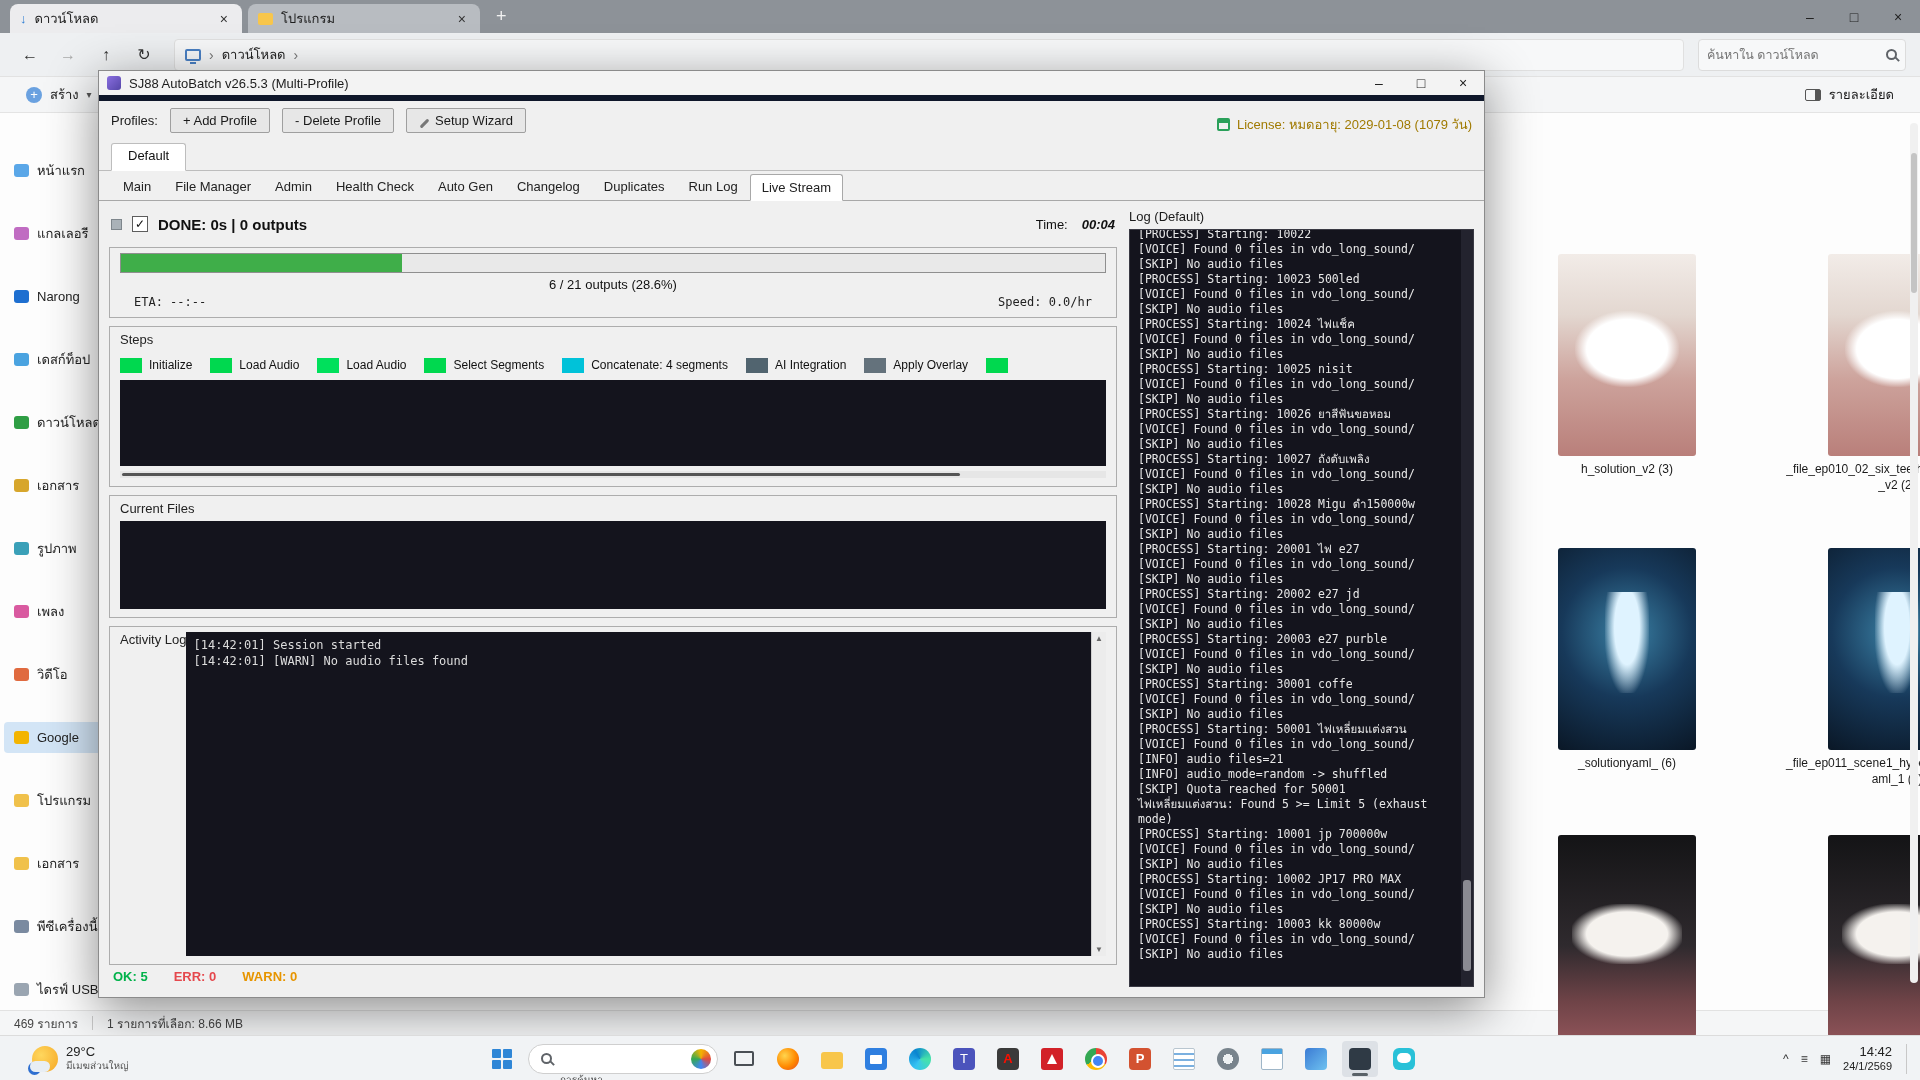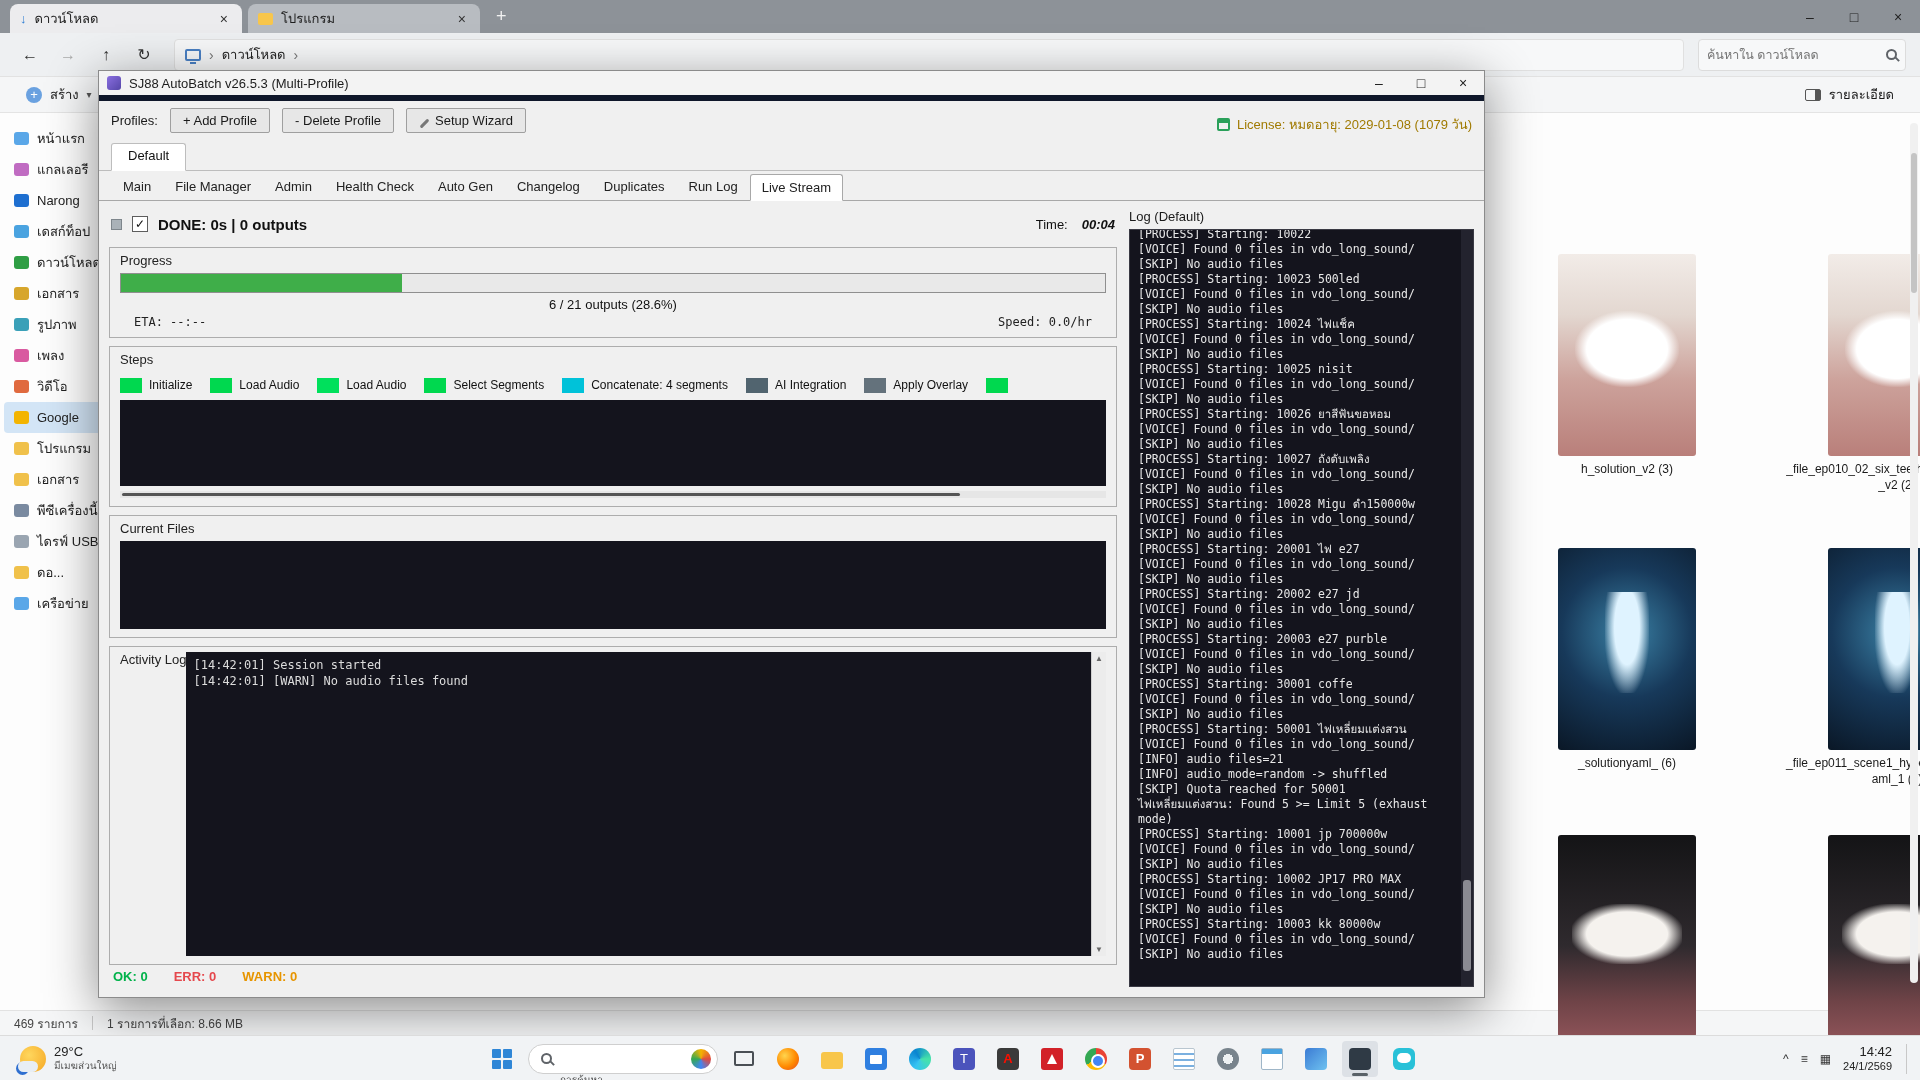--- a/index.html
+++ b/index.html
@@ -35,21 +35,21 @@
   .mag::after { content: ""; position: absolute; width: 6px; height: 2px; background: #5f6368; transform: rotate(45deg); right: -5px; bottom: -2px; }
   .cmdbar { height: 36px; background: #f5f6f7; border-bottom: 1px solid #e4e4e4; display: flex; align-items: center; padding: 0 16px; }
   .new-btn { display: flex; align-items: center; gap: 8px; font-size: 13px; color: #1a1a1a; padding: 4px 10px; border-radius: 4px; }
   .plus-circle { width: 16px; height: 16px; border-radius: 50%; background: #6aa1e0; color: #fff; font-size: 13px; display: inline-flex; align-items: center; justify-content: center; }
   .ddown { font-size: 10px; color: #555; }
   .details-btn { display: flex; align-items: center; gap: 8px; font-size: 13px; color: #1a1a1a; padding: 4px 10px; }
   .pane-ic { width: 16px; height: 12px; border: 1.5px solid #555; border-radius: 2px; position: relative; }
   .pane-ic::after { content: ""; position: absolute; top: 0; bottom: 0; right: 0; width: 5px; background: #555; }
   .ebody { position: relative; height: 897px; background: #fdfdfd; display: flex; }
   .sidebar { width: 150px; padding: 10px 4px; overflow: hidden; }
-  .side-item { display: flex; align-items: center; gap: 8px; height: 31px; padding: 0 10px; border-radius: 4px; font-size: 13px; color: #222; white-space: nowrap; }
+  .side-item { display: flex; align-items: center; gap: 8px; height: 31px; padding: 0 10px; border-radius: 4px; font-size: 13px; color: #222; white-space: nowrap; margin-top: 32px; }
   .side-item.sel { background: #d3e5f6; }
   .side-ic { width: 15px; height: 13px; border-radius: 3px; flex: none; }
   .files-area { flex: 1; position: relative; }
   .card { position: absolute; width: 138px; }
   .thumb { width: 138px; height: 202px; border-radius: 3px; position: relative; overflow: hidden; }
   .tlabel { position: relative; width: 228px; left: -45px; margin-top: 6px; text-align: center; font-size: 12px; line-height: 1.3; color: #1a1a1a; word-wrap: break-word; }
   .c1 { left: 1408px; top: 141px; } .c2 { left: 1678px; top: 141px; }
   .c3 { left: 1408px; top: 435px; } .c4 { left: 1678px; top: 435px; }
   .c5 { left: 1408px; top: 722px; } .c6 { left: 1678px; top: 722px; }
   .t-teeth { background: linear-gradient(180deg, #f2ece8 0%, #e3d7d0 30%, #cda39c 62%, #b97f7a 100%); }
@@ -125,21 +125,21 @@
   .right-col { width: 345px; display: flex; flex-direction: column; flex: none; }
   .logpanel-title { font-size: 13px; color: #1a1a1a; height: 20px; }
   .log-wrap { flex: 1; display: flex; min-height: 0; border: 1px solid #3a3a44; }
   .log-console { flex: 1; background: #14141d; padding: 4px 8px; font-family: "DejaVu Sans Mono", monospace; font-size: 11.5px; line-height: 15px; color: #e8e8e8; overflow: hidden; white-space: pre-wrap; word-break: break-word; }
   .log-console > div:first-child { margin-top: -7px; }
   .lp-scroll { width: 12px; background: #23232e; position: relative; }
   .lp-thumb { position: absolute; left: 2px; right: 2px; top: 86%; height: 12%; background: #8a8a92; border-radius: 3px; }
 
   
   .taskbar { position: absolute; left: 0; bottom: 0; width: 1920px; height: 45px; background: #f1f3f5; border-top: 1px solid #dcdcdc; z-index: 20; }
-  .weather { position: absolute; left: 12px; top: 0; height: 45px; display: flex; align-items: center; gap: 8px; padding: 0 8px; }
+  .weather { position: absolute; left: 24px; top: 0; height: 45px; display: flex; align-items: center; gap: 8px; padding: 0 8px; }
   .w-ic { width: 26px; height: 26px; border-radius: 50%; background: radial-gradient(circle at 35% 35%, #ffd75e, #f5a623); position: relative; }
   .w-ic::after { content: ""; position: absolute; left: -2px; bottom: 0; width: 20px; height: 11px; background: #e8eef4; border-radius: 8px; }
   .w-badge { position: absolute; left: -4px; bottom: -3px; width: 13px; height: 13px; border-radius: 50%; background: #2f6fd0; color: #fff; font-size: 9px; display: flex; align-items: center; justify-content: center; }
   .w-txt { display: flex; flex-direction: column; line-height: 1.15; }
   .w-temp { font-size: 13px; color: #222; }
   .w-desc { font-size: 10px; color: #555; }
   .tb-center { position: absolute; left: 484px; top: 0; height: 45px; display: flex; align-items: center; gap: 8px; }
   .tile { width: 36px; height: 36px; border-radius: 4px; display: flex; align-items: center; justify-content: center; position: relative; flex: none; }
   .tile.active-tile { background: #dde1e6; }
   .tile.active-tile::after { content: ""; position: absolute; bottom: 1px; left: 10px; width: 16px; height: 3px; border-radius: 2px; background: #5a6268; }
@@ -375,21 +375,20 @@
           <span class="stop-sq"></span>
           <span class="cbx">
               <span>✓</span>
             </span>
           <span class="done-text">DONE: 0s | 0 outputs</span>
           <span class="spacer"></span>
           <span class="time-label">Time:</span>
           <span class="time-value">00:04</span>
         </div>
         <div class="group">
-          <div class="gtitle">Progress</div>
           <div class="pbar">
               <div class="pfill" style="width: 28.6%;"></div>
             </div>
           <div class="ptext">6 / 21 outputs (28.6%)</div>
           <div class="prow">
             <span>ETA: --:--</span>
             <span>Speed: 0.0/hr</span>
           </div>
         </div>
         <div class="group">
@@ -443,21 +442,21 @@
                 <div class="logline">[14:42:01] Session started</div>
                 <div class="logline">[14:42:01] [WARN] No audio files found</div>
               </div>
             <div class="vscroll">
               <span class="varrow">▲</span>
               <span class="varrow">▼</span>
             </div>
           </div>
         </div>
         <div class="stat-row">
-          <span class="ok">OK: 0</span>
+          <span class="ok">OK: 5</span>
           <span class="err">ERR: 0</span>
           <span class="warn">WARN: 0</span>
         </div>
       </div>
       <div class="right-col">
         <div class="logpanel-title">Log (Default)</div>
         <div class="log-wrap">
           <div class="log-console" id="log-lines"><div class="logline">[PROCESS] Starting: 10022</div><div class="logline">[VOICE] Found 0 files in vdo_long_sound/</div><div class="logline">[SKIP] No audio files</div><div class="logline">[PROCESS] Starting: 10023 500led</div><div class="logline">[VOICE] Found 0 files in vdo_long_sound/</div><div class="logline">[SKIP] No audio files</div><div class="logline">[PROCESS] Starting: 10024 ไฟแช็ค</div><div class="logline">[VOICE] Found 0 files in vdo_long_sound/</div><div class="logline">[SKIP] No audio files</div><div class="logline">[PROCESS] Starting: 10025 nisit</div><div class="logline">[VOICE] Found 0 files in vdo_long_sound/</div><div class="logline">[SKIP] No audio files</div><div class="logline">[PROCESS] Starting: 10026 ยาสีฟันขอหอม</div><div class="logline">[VOICE] Found 0 files in vdo_long_sound/</div><div class="logline">[SKIP] No audio files</div><div class="logline">[PROCESS] Starting: 10027 ถังดับเพลิง</div><div class="logline">[VOICE] Found 0 files in vdo_long_sound/</div><div class="logline">[SKIP] No audio files</div><div class="logline">[PROCESS] Starting: 10028 Migu ดำ150000w</div><div class="logline">[VOICE] Found 0 files in vdo_long_sound/</div><div class="logline">[SKIP] No audio files</div><div class="logline">[PROCESS] Starting: 20001 ไฟ e27</div><div class="logline">[VOICE] Found 0 files in vdo_long_sound/</div><div class="logline">[SKIP] No audio files</div><div class="logline">[PROCESS] Starting: 20002 e27 jd</div><div class="logline">[VOICE] Found 0 files in vdo_long_sound/</div><div class="logline">[SKIP] No audio files</div><div class="logline">[PROCESS] Starting: 20003 e27 purble</div><div class="logline">[VOICE] Found 0 files in vdo_long_sound/</div><div class="logline">[SKIP] No audio files</div><div class="logline">[PROCESS] Starting: 30001 coffe</div><div class="logline">[VOICE] Found 0 files in vdo_long_sound/</div><div class="logline">[SKIP] No audio files</div><div class="logline">[PROCESS] Starting: 50001 ไฟเหลี่ยมแต่งสวน</div><div class="logline">[VOICE] Found 0 files in vdo_long_sound/</div><div class="logline">[INFO] audio files=21</div><div class="logline">[INFO] audio_mode=random -&gt; shuffled</div><div class="logline">[SKIP] Quota reached for 50001</div><div class="logline">ไฟเหลี่ยมแต่งสวน: Found 5 &gt;= Limit 5 (exhaust mode)</div><div class="logline">[PROCESS] Starting: 10001 jp 700000w</div><div class="logline">[VOICE] Found 0 files in vdo_long_sound/</div><div class="logline">[SKIP] No audio files</div><div class="logline">[PROCESS] Starting: 10002 JP17 PRO MAX</div><div class="logline">[VOICE] Found 0 files in vdo_long_sound/</div><div class="logline">[SKIP] No audio files</div><div class="logline">[PROCESS] Starting: 10003 kk 80000w</div><div class="logline">[VOICE] Found 0 files in vdo_long_sound/</div><div class="logline">[SKIP] No audio files</div></div>
           <div class="lp-scroll">
               <div class="lp-thumb"></div>

